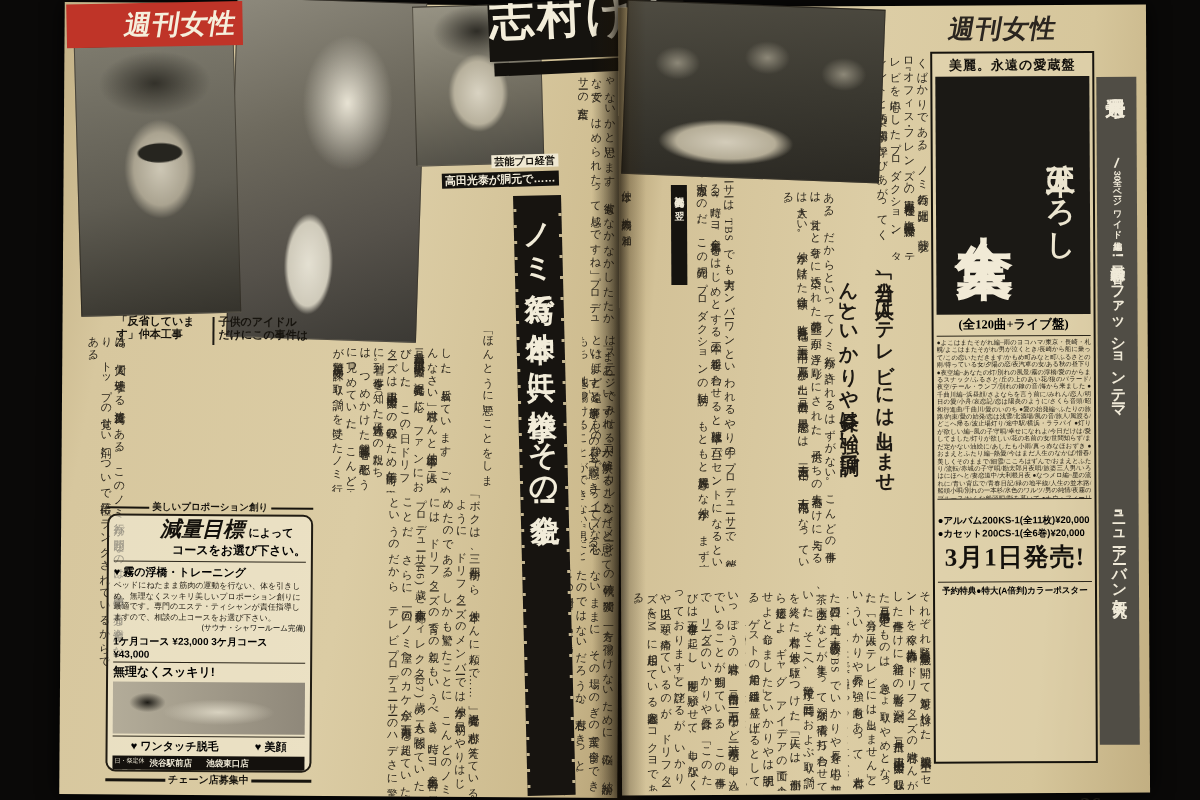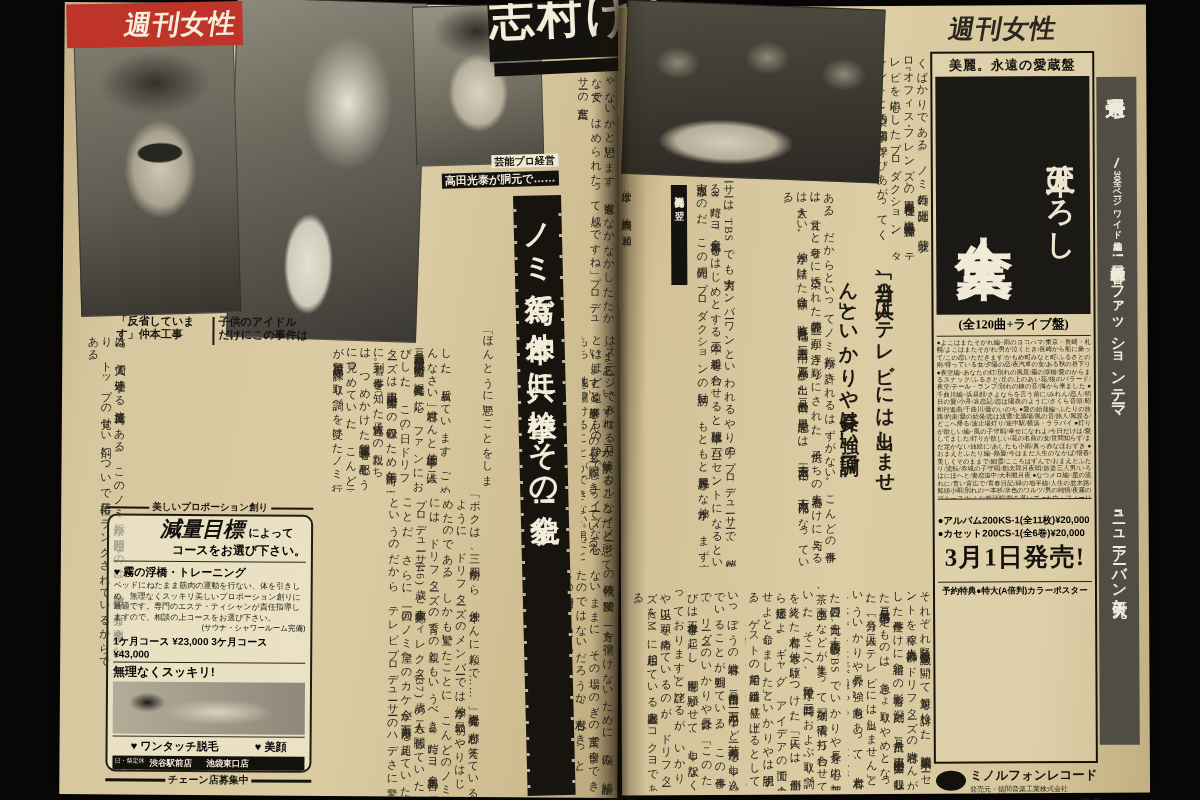--- a/index.html
+++ b/index.html
@@ -185,27 +185,20 @@
         <span class="vc gothic" style="font-size:29px;font-weight:bold;color:#ece5cf;">五木ひろし</span>
       </div>
       <div style="font-size:12.5px;font-weight:bold;text-align:center;border-bottom:1px solid #2a251a;padding:2px 0;white-space:nowrap;">(全120曲+ライブ盤)</div>
       <div style="font-size:6.3px;line-height:7.4px;text-align:justify;color:#1f1b13;padding:2px 0;height:158px;overflow:hidden;border-bottom:1px solid #2a251a;">●よこはまたそがれ編~雨のヨコハマ/東京・長崎・札幌/よこはまたそがれ/男が泣くとき/長崎から船に乗って/この恋いただきます/かもめ町みなと町/ふるさとの雨/待っている女/夕陽の恋/夜汽車の女/ある秋の昼下り ●夜空編~あなたの灯/別れの風景/霧の浮橋/愛のからまるスナック/ふるさと/丘の上のあい花/狼のバラード/夜空/テール・ランプ/別れの鐘の音/海から来ました ●千曲川編~浜昼顔/さよならを言う前に/みれん/恋人/明日の愛/小舟/哀恋記/恋は陽炎のように/さくら音頭/昭和行進曲/千曲川/愛のいのち ●愛の始発編~ふたりの旅路/約束/愛の始発/恋は浅雪/北酒場/風の音/旅人/風渡る/どこへ帰る/波止場灯り/途中駅/横浜・ララバイ ●灯りが欲しい編~風の子守唄/幸せになれよ/今日だけは/愛してました/灯りが欲しい/花の名前の女/世間知らず/まだ定かない油絵に/あしたも小雨/真っ赤なほおずき ●おまえとふたり編~熱愛/今はまだ人生のなかば/惜春/美しくそのままで/細雪/こころはずんで/おまえとふたり/流転/赤城の子守唄/勘太郎月夜唄/旅姿三人男/いろはにほへと/妻恋道中/大利根月夜 ●なつメロ編~星の流れに/青い背広で/青春日記/緑の地平線/人生の並木路/船頭小唄/別れの一本杉/水色のワルツ/男の純情/夜霧のブルース/おんな船頭唄/影を慕いて ●ナウ・フィーリング編~秋止符/帰らざる日々/なごり雪/ダンシング・オールナイト/神田川/山谷ブルース/恋/夢一夜/防人の詩 ●オンステージ編~リサイタル五木ひろし'80編</div>
       <div class="gothic" style="font-size:9.5px;font-weight:bold;margin-top:15px;white-space:nowrap;">●アルバム200KS-1(全11枚)¥20,000</div>
       <div class="gothic" style="font-size:9.5px;font-weight:bold;white-space:nowrap;">●カセット200CS-1(全6巻)¥20,000</div>
       <div style="font-size:25px;font-weight:bold;text-align:center;letter-spacing:1px;color:#14110c;">3月1日発売!</div>
       <div class="gothic" style="font-size:8.5px;font-weight:bold;text-align:center;border-top:1px solid #2a251a;margin-top:8px;padding-top:3px;white-space:nowrap;">予約特典●特大(A倍判)カラーポスター</div>
     </div>
 
-    <div class="abs" style="left:314px;top:762px;width:162px;height:26px;z-index:3;display:flex;align-items:center;gap:4px;">
-      <span style="width:30px;height:20px;background:#14110d;border-radius:50%;flex:none;"></span>
-      <span>
-        <span class="gothic" style="font-size:12.5px;font-weight:bold;color:#17140e;white-space:nowrap;display:block;">ミノルフォンレコード</span>
-        <span style="font-size:7px;color:#2a251a;white-space:nowrap;display:block;">発売元・徳間音楽工業株式会社</span>
-      </span>
-    </div>
 
     <div class="abs" style="left:478px;top:72px;width:40px;height:668px;background:#504d45;z-index:3;display:flex;flex-direction:column;align-items:center;color:#f0ead8;">
       <span class="vc gothic" style="font-size:20px;font-weight:bold;height:72px;margin-top:6px;">来週号</span>
       <span class="gothic" style="font-size:14px;font-weight:bold;transform:rotate(12deg);height:16px;">/</span>
       <span class="vc gothic" style="font-size:9px;font-weight:bold;height:78px;line-height:11px;">全30ページ ワイド編集</span>
       <span class="vc gothic" style="font-size:15px;font-weight:bold;height:248px;margin-top:4px;">最新!春のファッションテーマ</span>
       <span class="vc gothic" style="font-size:15px;font-weight:bold;height:230px;margin-top:4px;">『ニュー・アーバン大研究』</span>
     </div>
 
     <div class="abs" style="left:458px;top:788px;font-size:21px;font-weight:bold;color:#1f1c16;z-index:4;font-family:'Liberation Serif',serif;">36</div>

